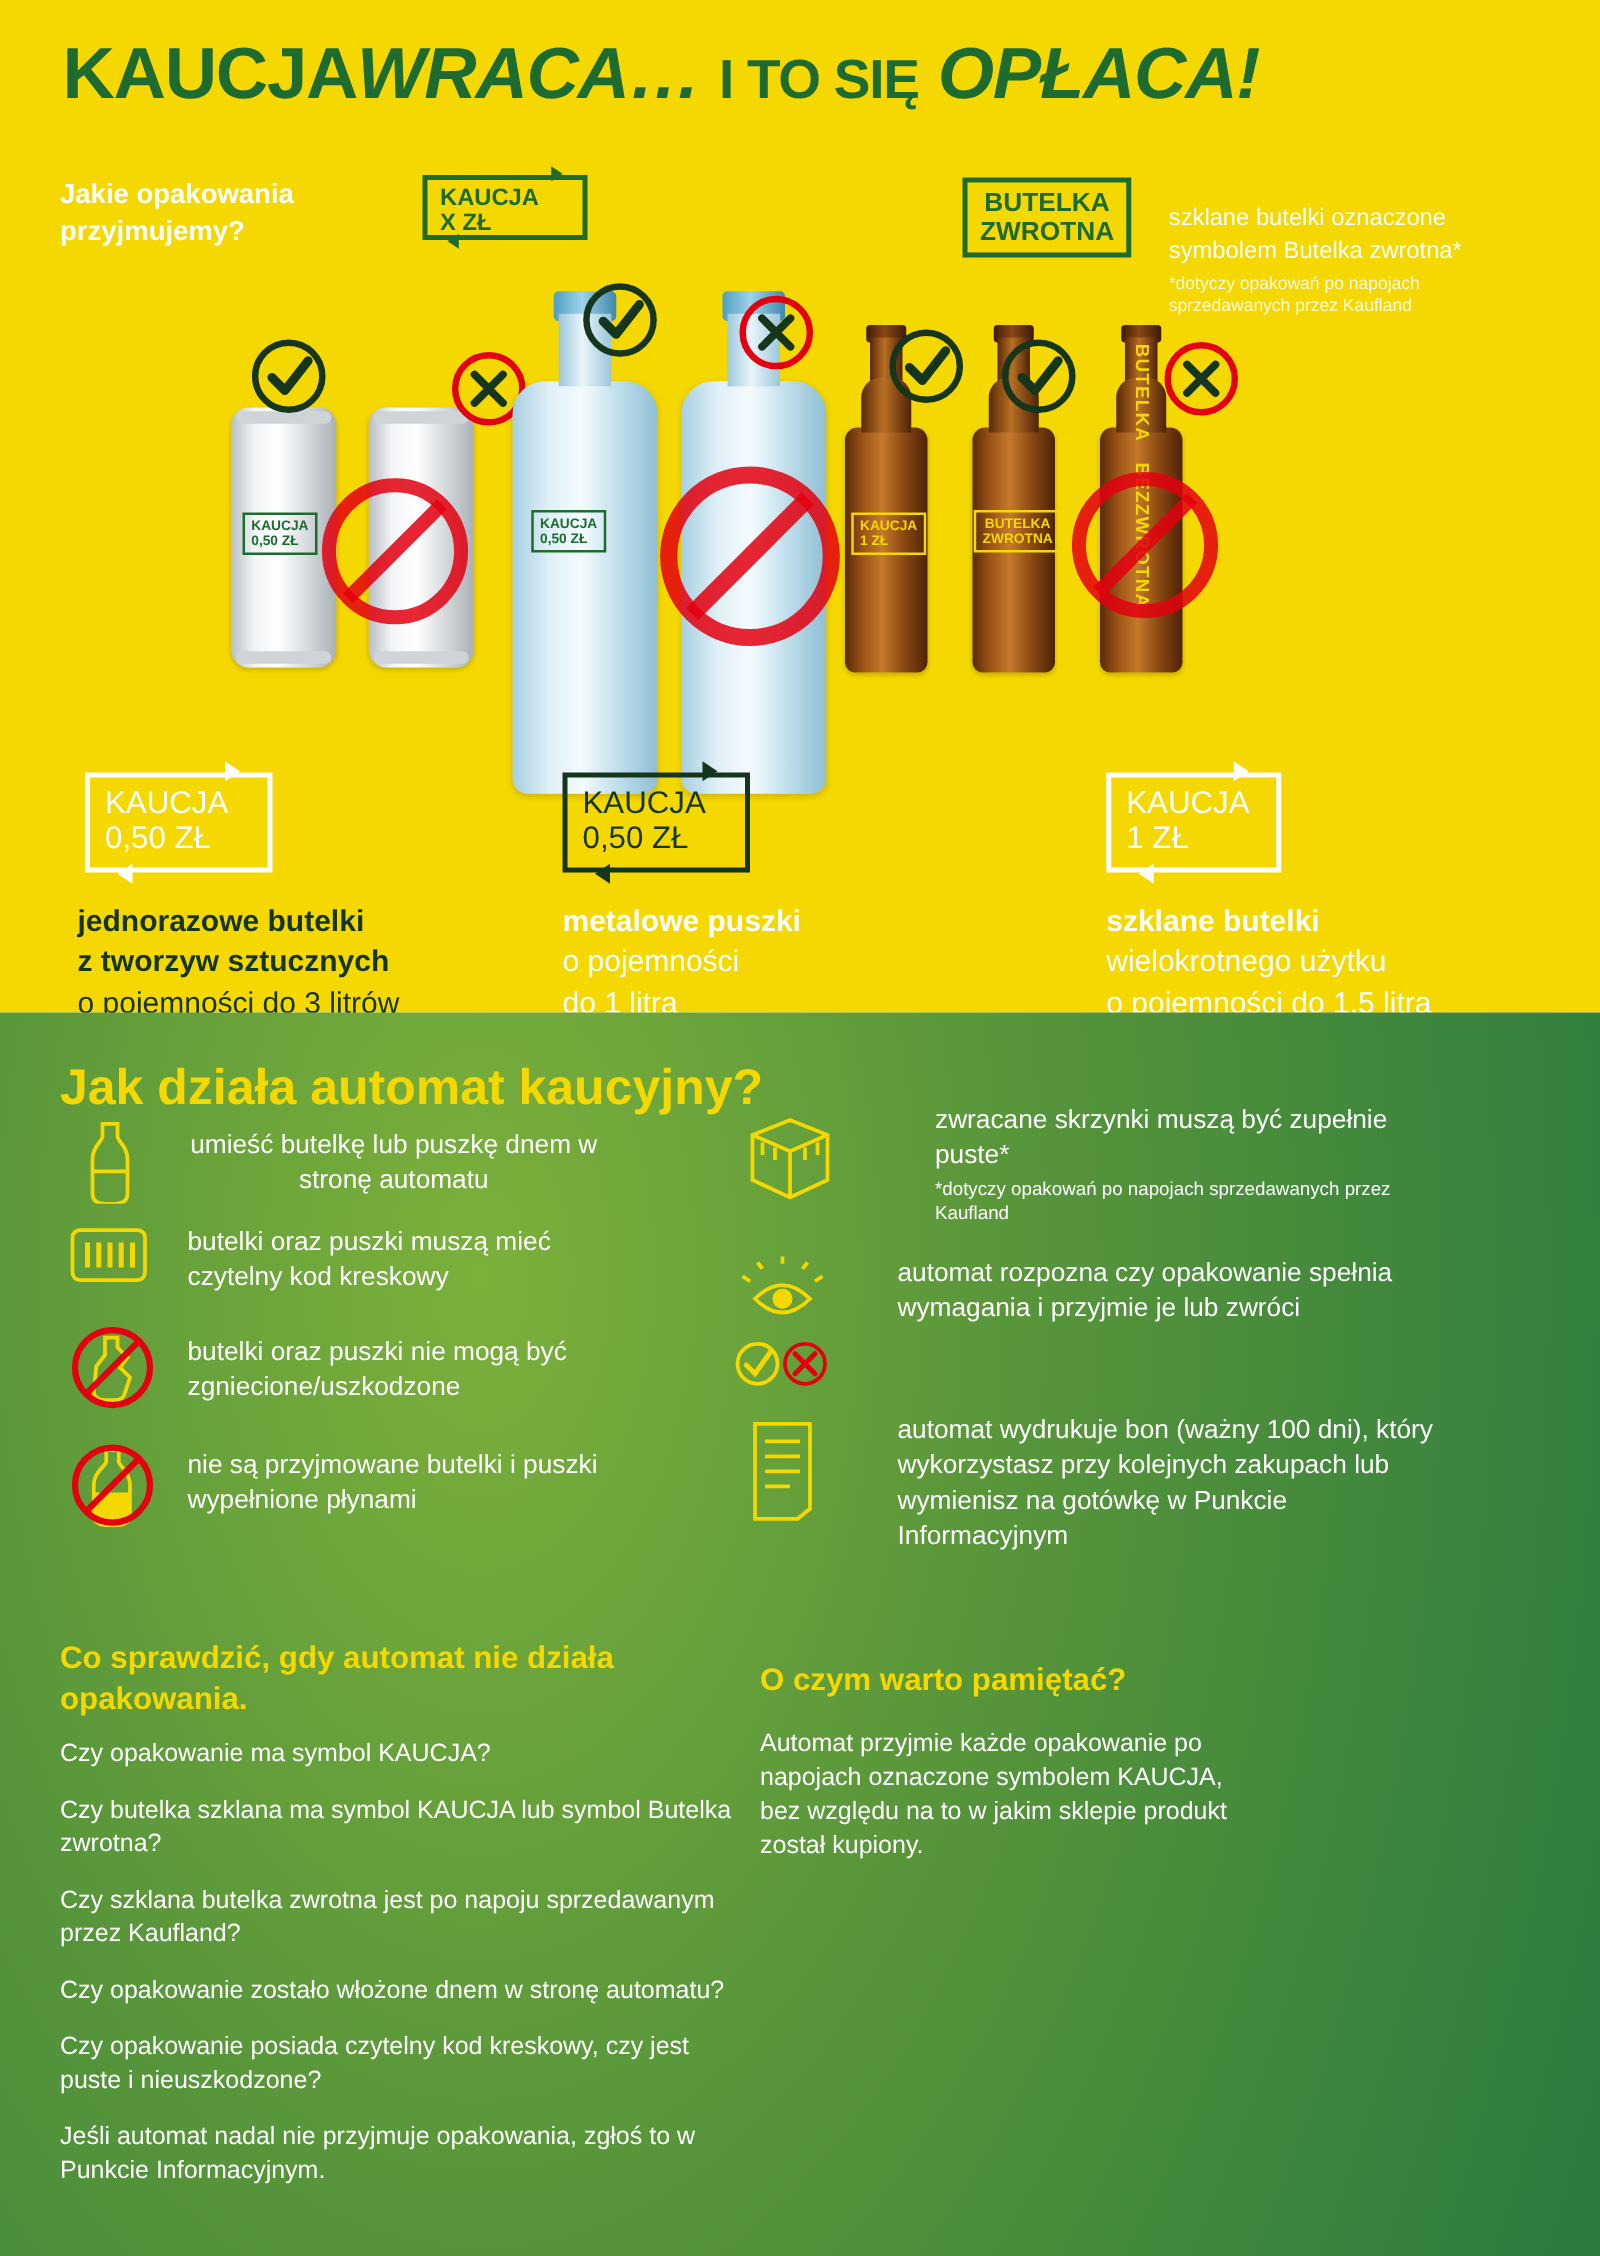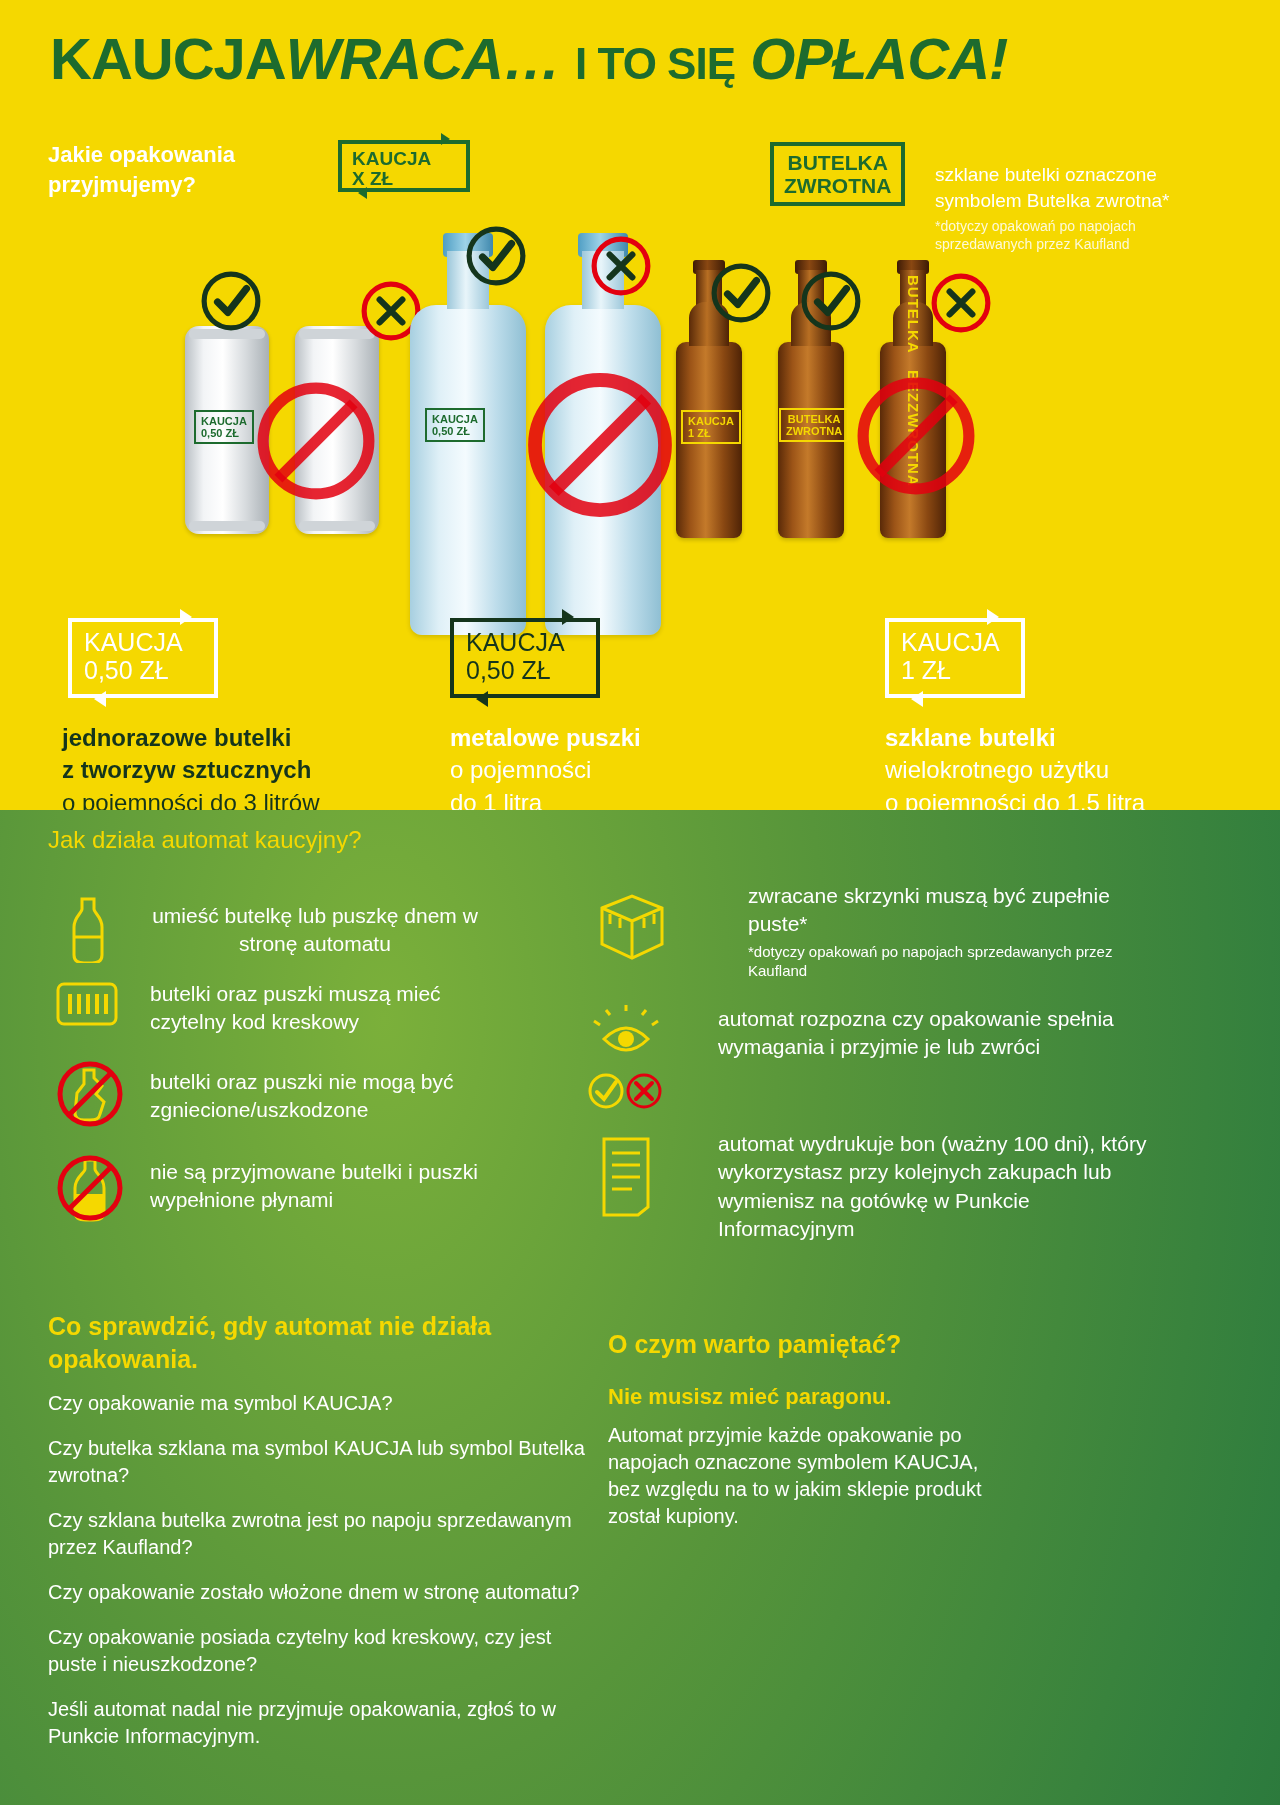--- a/index.html
+++ b/index.html
@@ -151,22 +151,22 @@
   .dep-txt.white { color:#ffffff; }
   .dep-txt.dark { color:#15351c; }
   .dep-txt b { font-weight:bold; }
 
   
   .green-panel {
     position:absolute; left:0; top:810px; width:1280px; height:1745px;
     background:radial-gradient(ellipse at 30% 12%, #7bb03a 0%, #57953a 35%, #2f7d3e 75%, #1f6b35 100%);
   }
   .g-title {
-    position:absolute; left:48px; top:16px; color:#f5d800;
-    font-size:24px; font-weight:normal;
+    position:absolute; left:48px; top:38px; color:#f5d800;
+    font-size:40px; font-weight:bold;
   }
   .step { position:absolute; color:#ffffff; font-size:21px; line-height:1.35; }
   .step .foot { font-size:15px; line-height:1.3; display:block; margin-top:3px; }
   .ico { position:absolute; }
   .ico svg { display:block; }
 
   
   .colhead { position:absolute; color:#f5d800; font-size:25px; font-weight:bold; line-height:1.3; }
   .qlist { position:absolute; color:#ffffff; font-size:20px; line-height:1.35; }
   .qlist p { margin:0 0 18px 0; }
@@ -450,17 +450,16 @@
     <p>Czy opakowanie ma symbol KAUCJA?</p>
     <p>Czy butelka szklana ma symbol KAUCJA lub symbol Butelka zwrotna?</p>
     <p>Czy szklana butelka zwrotna jest po napoju sprzedawanym przez Kaufland?</p>
     <p>Czy opakowanie zostało włożone dnem w stronę automatu?</p>
     <p>Czy opakowanie posiada czytelny kod kreskowy, czy jest puste i nieuszkodzone?</p>
     <p>Jeśli automat nadal nie przyjmuje opakowania, zgłoś to w Punkcie Informacyjnym.</p>
   </div>
 
   <div class="colhead" style="left:608px; top:518px; width:460px;">O czym warto pamiętać?</div>
   <div class="rcol" style="left:608px; top:572px; width:400px;">
-    <div class="sub">Nie musisz mieć paragonu.</div>
     <div>Automat przyjmie każde opakowanie po napojach oznaczone symbolem KAUCJA, bez względu na to w jakim sklepie produkt został kupiony.</div>
   </div>
 
 </div>
 
 </body></html>

